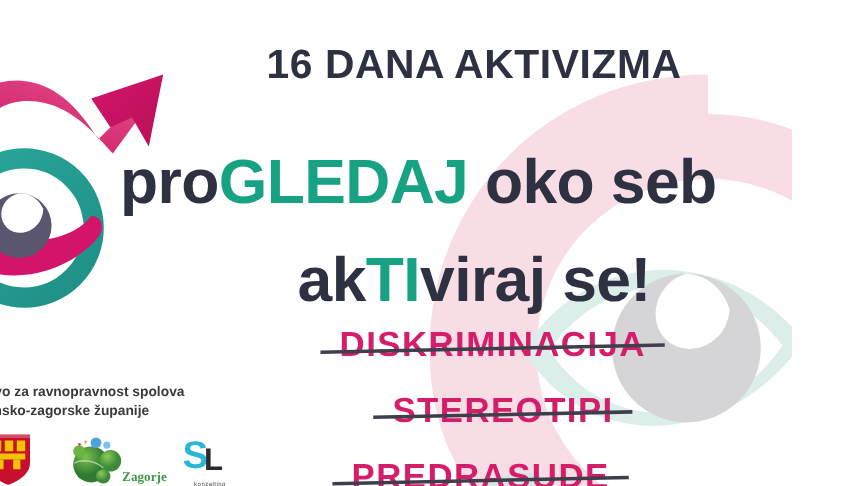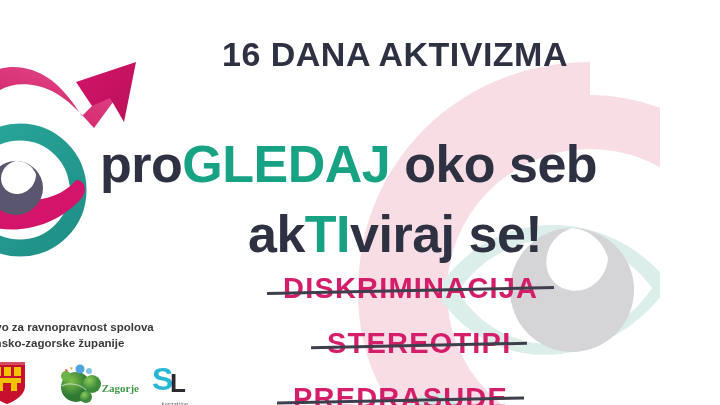--- a/index.html
+++ b/index.html
@@ -37,21 +37,21 @@
     position:absolute;
     left:222px;top:11px;
     font-size:34px;
     font-weight:bold;
     letter-spacing:0.5px;
     color:#2e3142;
     white-space:nowrap;
   }
   #headline-line1{
     position:absolute;
-    left:100px;top:110px;
+    left:100px;top:98px;
     font-size:52px;
     font-weight:bold;
     letter-spacing:-0.5px;
     color:#2e3142;
     white-space:nowrap;
   }
   #headline-line2{
     position:absolute;
     left:248px;top:180px;
     font-size:52px;
@@ -118,21 +118,21 @@
     max-width:54px;
   }
   .sl-caption{
     font-size:5px;
     color:#4a4a4a;
     letter-spacing:0.4px;
     margin-top:1px;
   }
   .zagorje-caption{
     position:absolute;
-    right:-31px;bottom:12px;
+    right:-31px;bottom:2px;
     font-size:11px;
     font-weight:bold;
     color:#3f9a45;
     font-family:"Liberation Serif", serif;
   }
 </style>
 </head>
 <body>
 
 <div id="poster">

